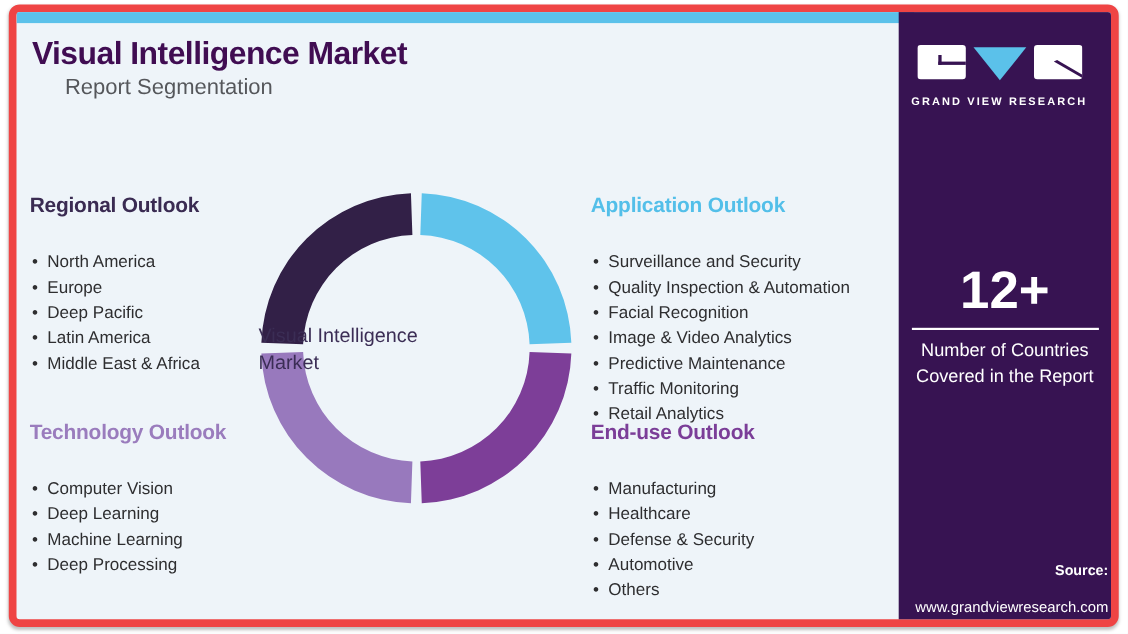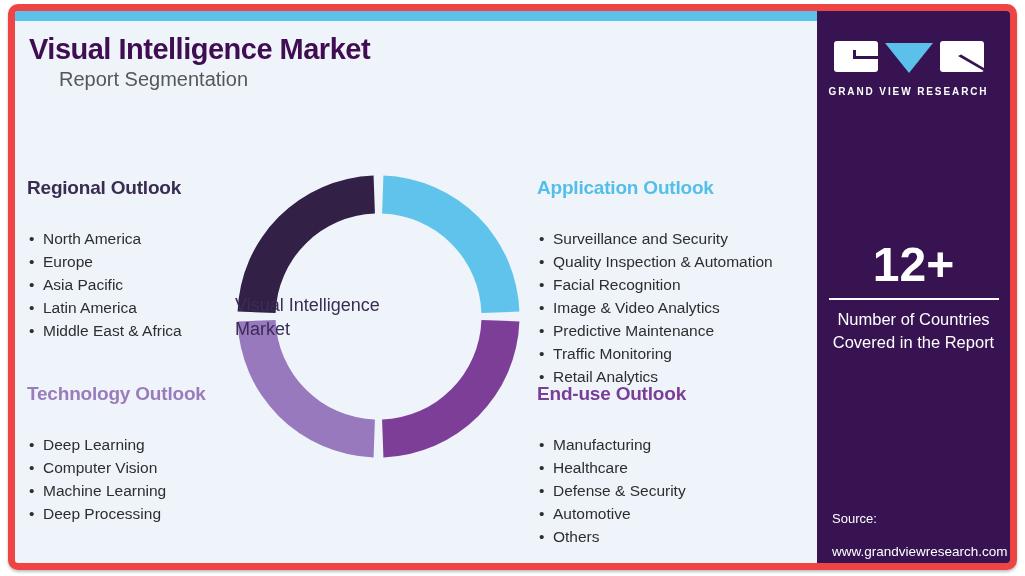--- a/index.html
+++ b/index.html
@@ -47,40 +47,40 @@
   .logo-block { position:absolute; top:26px; left:0; width:183px; text-align:center; }
   .logo-block svg { display:inline-block; }
   .logo-text { margin-top:5px; font-size:10px; font-weight:bold; letter-spacing:1.9px; color:#ffffff; white-space:nowrap; }
 
   .stat { position:absolute; top:226px; left:0; width:193px; text-align:center; }
   .stat-value { font-size:48px; font-weight:bold; line-height:56px; color:#ffffff; }
   .stat-rule { width:170px; height:2px; background:#ffffff; margin:5px auto 8px auto; }
   .stat-caption { font-size:16.5px; line-height:23px; color:#ffffff; }
 
   .source { position:absolute; left:15px; bottom:18px; }
-  .source-label { font-size:13px; font-weight:normal; color:#ffffff; }
+  .source-label { font-size:13px; font-weight:bold; color:#ffffff;text-align:right; }
   .source-url { font-size:13.5px; color:#ffffff; margin-top:18px; }
 </style>
 </head>
 <body>
 
 <div class="card" style="background: rgb(238, 244, 249);">
 
   <div class="topbar" style="background: rgb(91, 193, 234);"></div>
 
   <div class="page-title" style="color: rgb(64, 13, 82);">Visual Intelligence Market</div>
   <div class="page-subtitle">Report Segmentation</div>
 
   <div class="outlook pos-regional">
     <h2 style="color: rgb(58, 43, 82);">Regional Outlook</h2>
     <ul>
 
     <li>North America</li>
         <li>Europe</li>
-        <li>Asia Pacific</li>
+        <li>Deep Pacific</li>
         <li>Latin America</li>
         <li>Middle East &amp; Africa</li>
       </ul>
   </div>
 
   <div class="outlook pos-application">
     <h2 style="color: rgb(83, 191, 233);">Application Outlook</h2>
     <ul>
 
     <li>Surveillance and Security</li>
@@ -90,22 +90,22 @@
         <li>Predictive Maintenance</li>
         <li>Traffic Monitoring</li>
         <li>Retail Analytics</li>
       </ul>
   </div>
 
   <div class="outlook pos-technology">
     <h2 style="color: rgb(154, 124, 189);">Technology Outlook</h2>
     <ul>
 
-    <li>Deep Learning</li>
-        <li>Computer Vision</li>
+    <li>Computer Vision</li>
+        <li>Deep Learning</li>
         <li>Machine Learning</li>
         <li>Deep Processing</li>
       </ul>
   </div>
 
   <div class="outlook pos-enduse">
     <h2 style="color: rgb(123, 62, 152);">End-use Outlook</h2>
     <ul>
 
         <li>Manufacturing</li>

